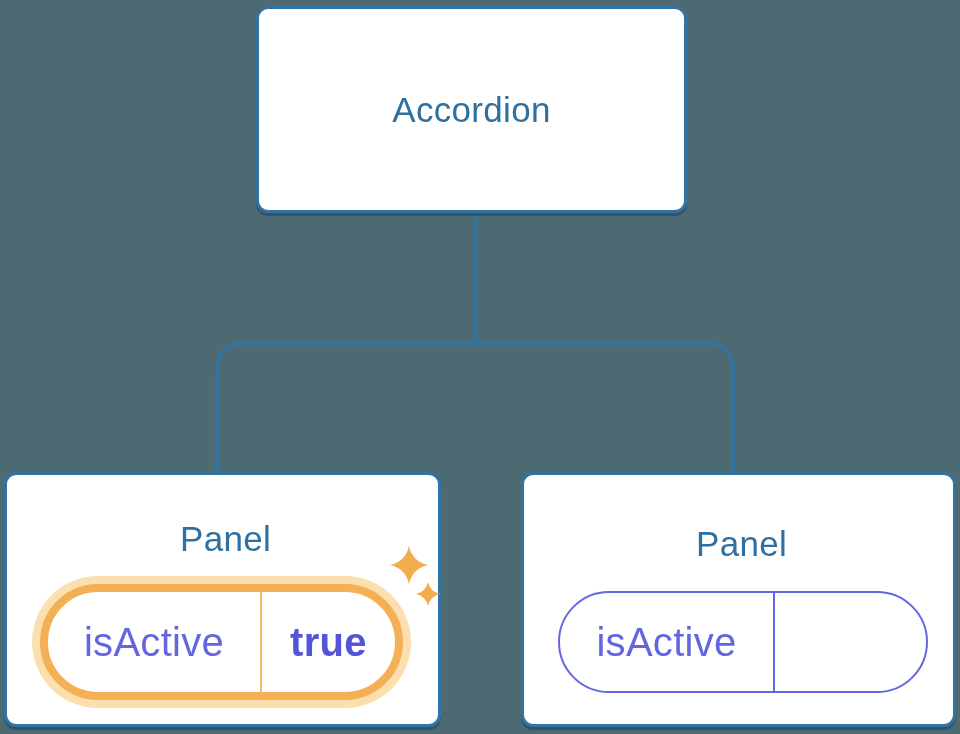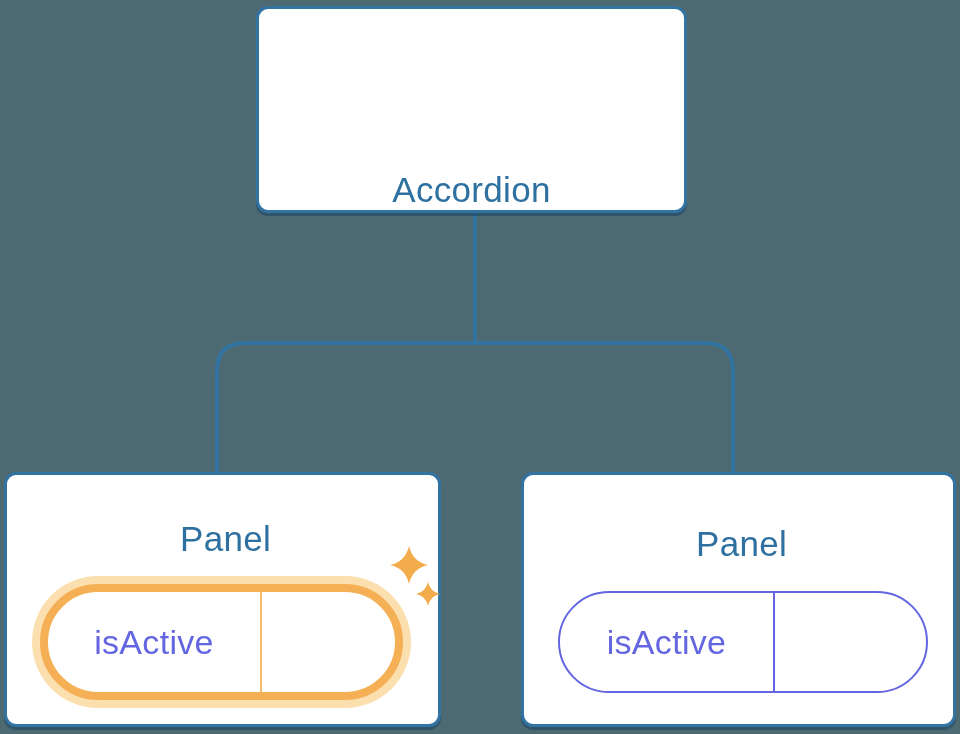--- a/index.html
+++ b/index.html
@@ -18,35 +18,35 @@
     box-shadow:0 3px 0 0 rgba(26,66,96,.55);
     box-sizing:border-box;
   }
   .node-title{
     color:#2E709F;font-size:35px;font-weight:500;letter-spacing:.3px;
     text-align:center;user-select:none;
   }
 
   .accordion-node{
     left:256px;top:6px;width:431px;height:207px;
-    display:flex;align-items:flex-end;justify-content:center;
+    display:flex;align-items:center;justify-content:center;
   }
 
   .panel-node{left:4px;top:472px;width:437px;height:255px;}
   .panel-node.right{left:521px;width:435px;}
   .panel-node .node-title{position:absolute;left:0;right:0;top:44px;margin-left:6px;}
   .panel-node.right .node-title{top:49px;}
 
   .pill{
     position:absolute;box-sizing:border-box;border-radius:999px;
     display:flex;align-items:stretch;background:#FFFFFF;
   }
   .pill .cell{
     display:flex;align-items:center;justify-content:center;
-    font-size:34px;color:#6366E0;letter-spacing:.3px;text-align:right;
+    font-size:40px;color:#6366E0;letter-spacing:.3px;text-align:right;
   }
   .pill .divider{width:2px;}
 
   .pill.active{
     left:33px;top:109px;width:363px;height:116px;
     border:8px solid #F5AF55;
     box-shadow:0 0 0 8px #FBDFAE;
   }
   .pill.active .cell.key{width:212px;}
   .pill.active .cell.val{width:133px;font-weight:700;color:#5355D8;}
@@ -75,20 +75,21 @@
   <div class="node accordion-node">
     <div class="node-title">Accordion</div>
   </div>
 
   <div class="node panel-node left">
     <div class="node-title">Panel</div>
 
     <div class="pill active">
       <span class="cell key">isActive</span>
       <span class="divider"></span>
+      <span class="cell val">true</span>
     </div>
 
     <svg class="sparkles" viewBox="0 0 70 70" xmlns="http://www.w3.org/2000/svg" aria-hidden="true">
       <path fill="#F3AC4C" d="M30 7 Q33.5 22.5 49 26 Q33.5 29.5 30 45 Q26.5 29.5 11 26 Q26.5 22.5 30 7 Z"></path>
       <path fill="#F3AC4C" d="M49 43 Q51.2 52.8 61 55 Q51.2 57.2 49 67 Q46.8 57.2 37 55 Q46.8 52.8 49 43 Z"></path>
     </svg>
   </div>
 
   <div class="node panel-node right">
     <div class="node-title">Panel</div>

